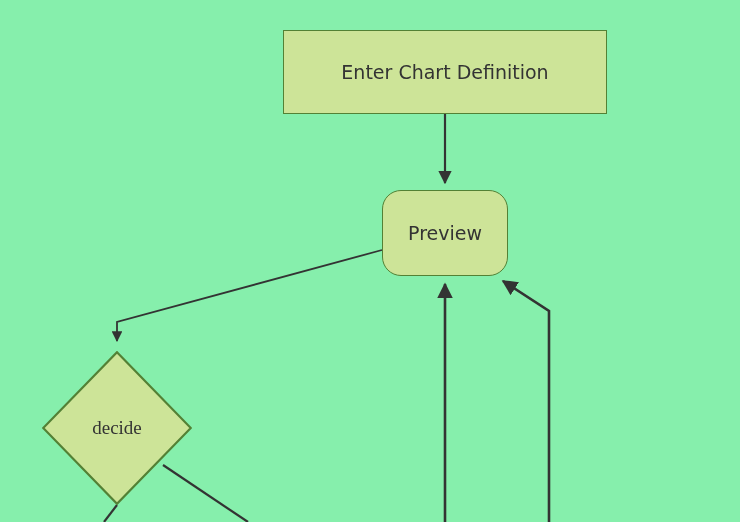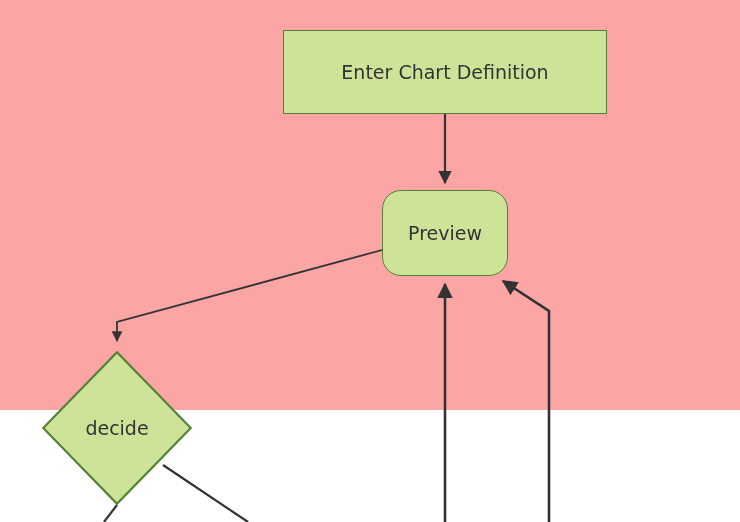--- a/index.html
+++ b/index.html
@@ -9,22 +9,22 @@
   }
   body {
     width: 740px;
     height: 522px;
     overflow: hidden;
     font-family: "DejaVu Sans", "Liberation Sans", sans-serif;
   }
   #flowchart-canvas {
     position: relative;
     width: 740px;
-    height: 410px;
-    background: #fca5a5;
+    height: 522px;
+    background: #86efac;
   }
   #edge-layer {
     position: absolute;
     left: 0;
     top: 0;
     width: 740px;
     height: 522px;
   }
   .node {
     position: absolute;
@@ -40,20 +40,21 @@
   .node-process {
     background: #cde498;
     border: 1.6px solid #538135;
   }
   .node-process.rounded {
     border-radius: 19px;
   }
   .node-decision {
     width: 150px;
     height: 154px;
+    font-family: Liberation Serif, serif;
   }
   .diamond-shape {
     position: absolute;
     left: 0;
     top: 0;
     width: 100%;
     height: 100%;
   }
   .node-decision .node-label {
     position: relative;

